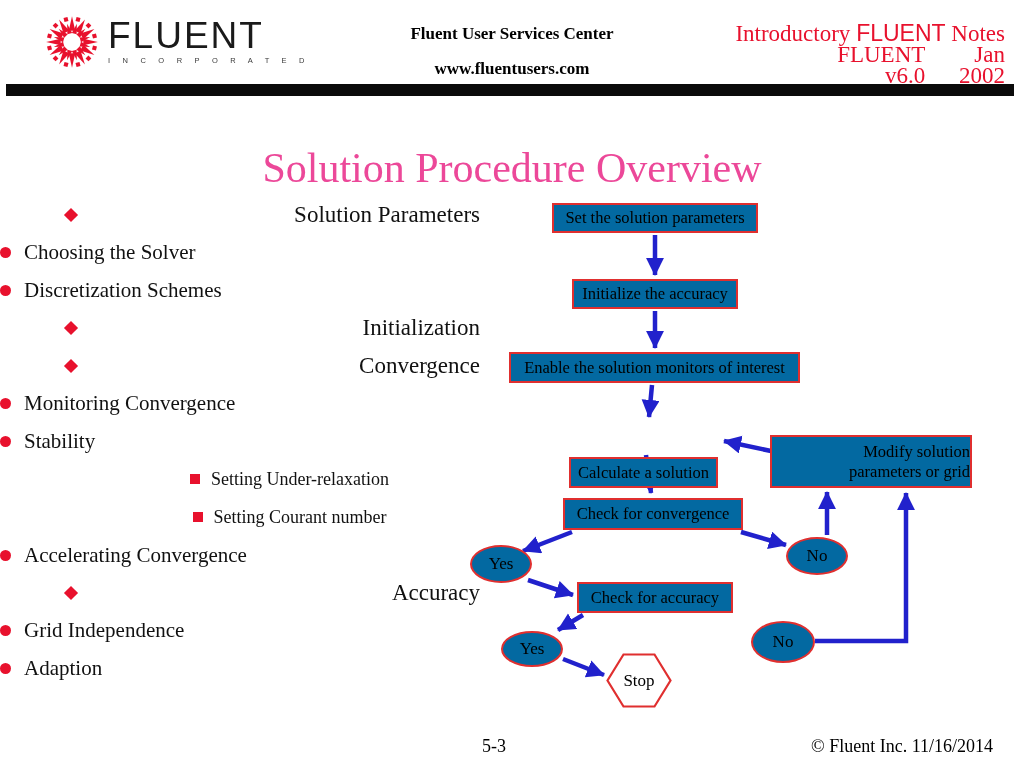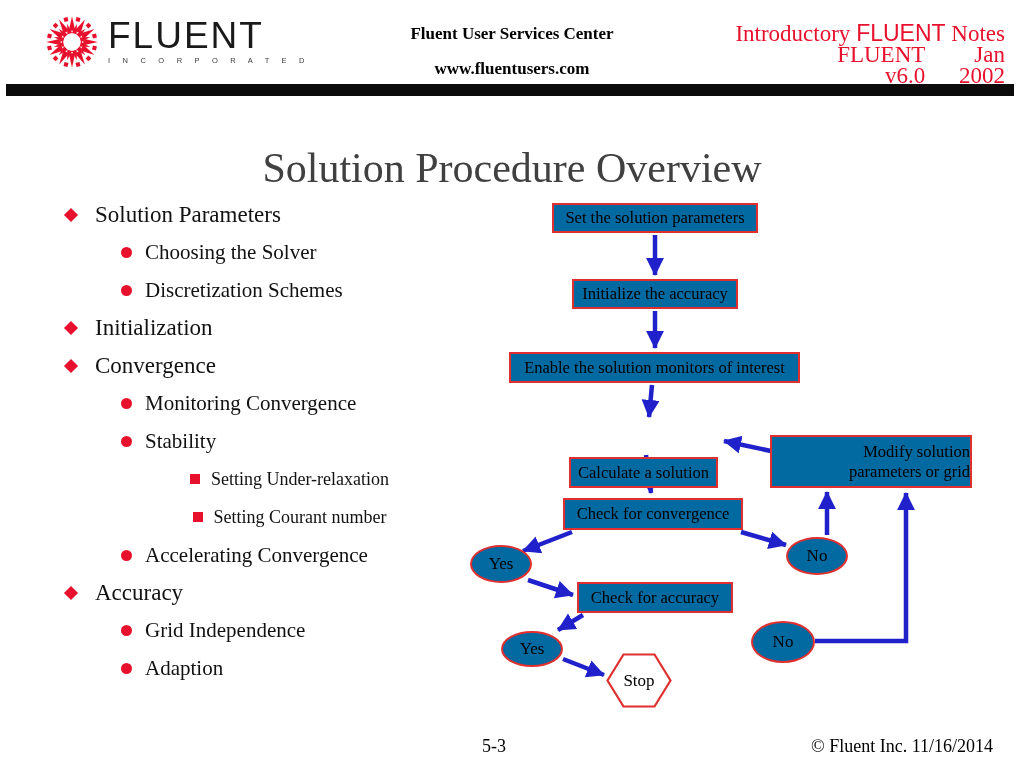--- a/index.html
+++ b/index.html
@@ -18,27 +18,27 @@
                  text-align:center;font-weight:bold;font-size:17px;color:#000;}
   .header-center .hc2{margin-top:15px;}
   .header-right{position:absolute;right:19px;top:23px;text-align:right;
                 color:var(--accent-red,#e8112d);font-size:23px;line-height:21px;}
   .header-right .brand{font-family:"Liberation Sans", sans-serif;}
   .hr2{display:flex;justify-content:space-between;width:196px;margin-left:auto;gap:8px;}
   .black-bar{position:absolute;left:6px;right:10px;top:84px;height:12px;background:#0b0b0b;}
 
   
   .title{position:absolute;left:0;right:0;top:116px;text-align:center;
-         font-size:42px;font-weight:400;color:#404040;}
+         font-size:42px;font-weight:400;color:#ec4899;}
 
   
   .outline{position:absolute;left:0;top:196px;width:480px;list-style:none;margin:0;padding:0;}
   .outline li{display:flex;align-items:center;height:37.8px;white-space:nowrap;}
-  .outline li.lvl1{padding-left:66px;font-size:23px;}
-  .outline li.lvl2{padding-left:121px;font-size:21px;}
+  .outline li.lvl1{padding-left:66px;font-size:23px;justify-content:space-between;}
+  .outline li.lvl2{font-size:21px;}
   .outline li.lvl3{padding-left:99px;font-size:18px;justify-content:center;}
   .bullet{flex:0 0 auto;display:inline-block;background:var(--accent-red,#e8112d);}
   .lvl1 .bullet{width:10px;height:10px;transform:rotate(45deg);margin-right:19px;}
   .lvl2 .bullet{width:11px;height:11px;border-radius:50%;margin-right:13px;}
   .lvl3 .bullet{width:10px;height:10px;margin-right:11px;}
 
   
   .fc-node{position:absolute;display:flex;align-items:center;justify-content:center;
            background:#0369a1;border:2px solid var(--box-border,#e02f2f);
            font-size:16.5px;color:#000;text-align:center;white-space:nowrap;box-sizing:border-box;}

